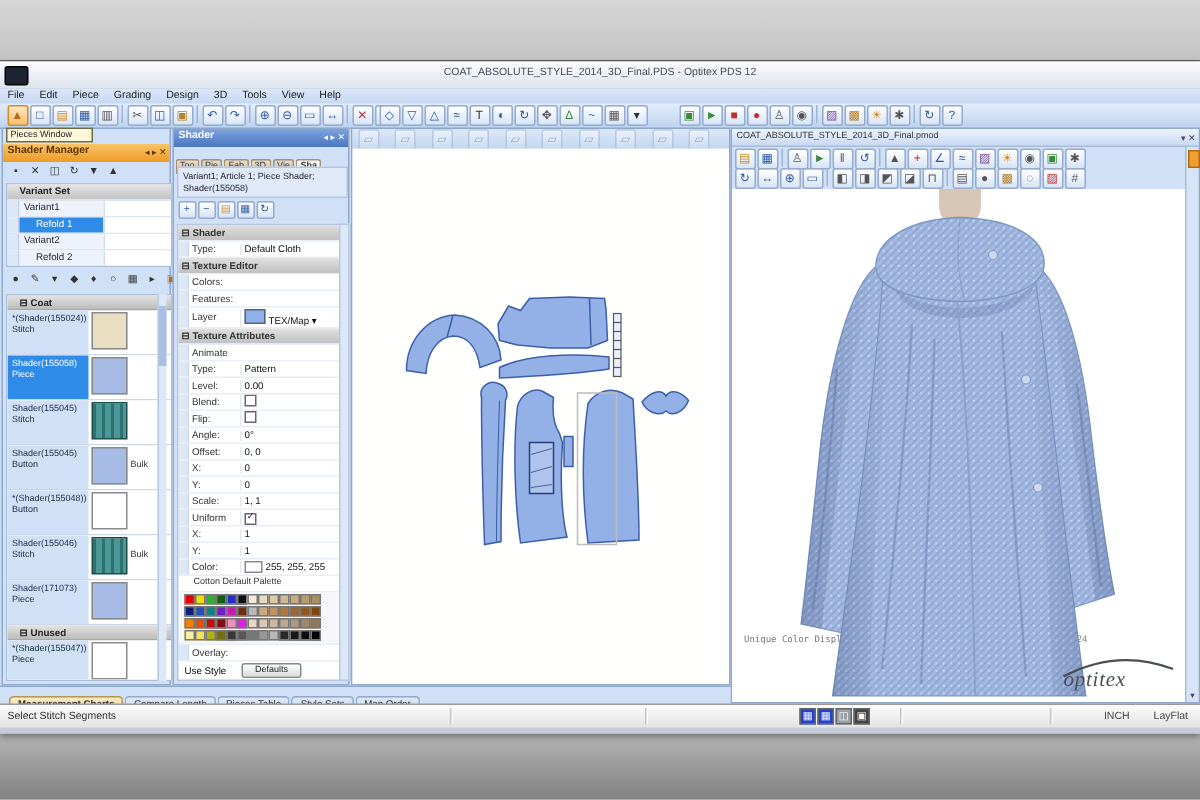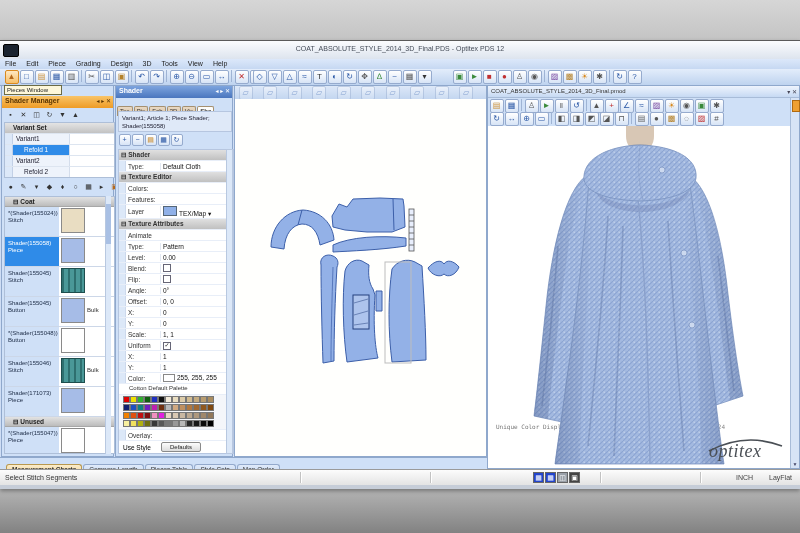--- a/index.html
+++ b/index.html
@@ -112,21 +112,21 @@
   .v3scroll{position:absolute;right:0;top:12px;bottom:0;width:8px;background:#d7e4f6;border-left:1px solid #a8bcd8;}
   .v3scroll .dock{position:absolute;left:1px;top:2px;width:6px;height:10px;background:#f0a030;border:1px solid #b06a10;}
   .v3scroll .arr{position:absolute;left:0;width:8px;font-size:5px;text-align:center;color:#446;}
   .ov-left{position:absolute;left:8px;bottom:38px;font-family:"DejaVu Sans Mono",monospace;
     font-size:6px;color:#777;z-index:1;}
   .ov-right{position:absolute;right:66px;bottom:38px;font-family:"DejaVu Sans Mono",monospace;
     font-size:6px;color:#888;z-index:1;}
   .coatsvg{position:absolute;left:0;top:0;z-index:2;}
   .logo{position:absolute;right:6px;bottom:6px;width:80px;height:24px;z-index:3;}
   .logo .txt{position:absolute;left:4px;bottom:0;font-family:"Liberation Serif",serif;
-    font-style:italic;font-size:18px;color:#4a4f55;letter-spacing:0.5px;}
+    font-style:italic;font-size:14px;color:#4a4f55;letter-spacing:0.5px;}
   .logo svg{position:absolute;left:0;top:0;}
   
   .btabs{position:absolute;left:0;top:416px;width:487px;height:12px;background:#cfe0f7;
     border-top:1px solid #8fa8cc;padding-left:6px;box-sizing:border-box;white-space:nowrap;}
   .btab{display:inline-block;height:11px;padding:1px 5px 0;margin-right:1px;font-size:6.5px;color:#333;
     background:linear-gradient(180deg,#dfeafa,#c2d5ef);border:1px solid #93a9cc;border-bottom:none;
     border-radius:3px 3px 0 0;box-sizing:border-box;}
   .btab.active{background:linear-gradient(180deg,#faeccb,#f2d290);border-color:#b8984f;font-weight:bold;}
   .statusbar{position:absolute;left:0;top:428px;width:100%;height:16px;
     background:linear-gradient(180deg,#fcfcfc,#e2e2e2);border-top:1px solid #9a9a9a;font-size:7px;color:#333;}

